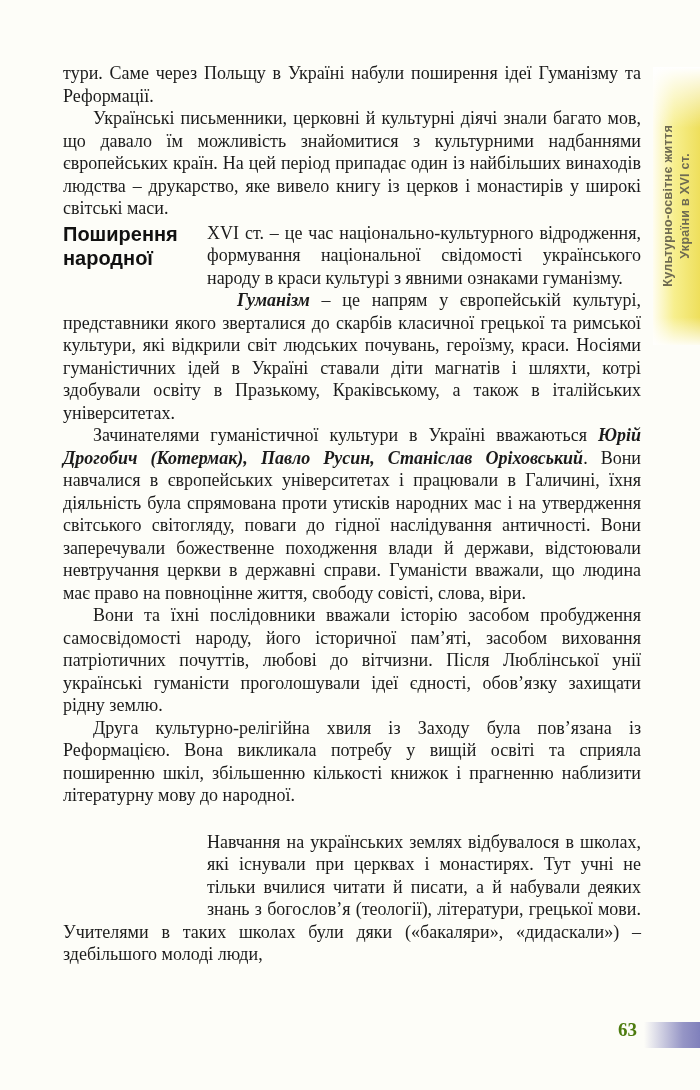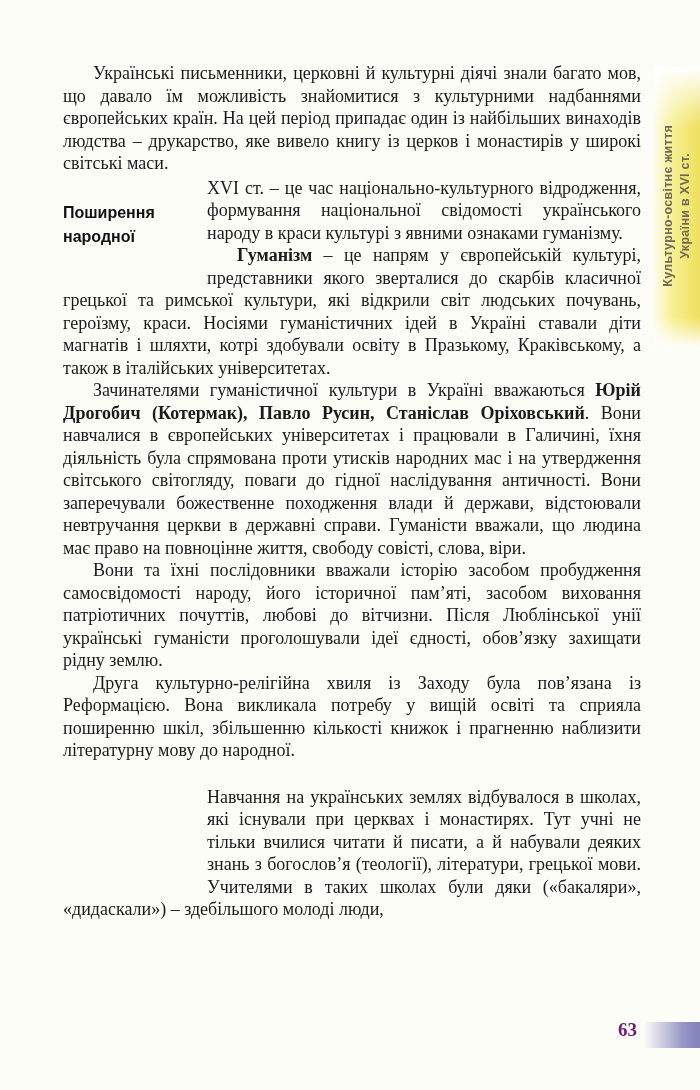--- a/index.html
+++ b/index.html
@@ -14,35 +14,34 @@
     position:absolute;
     left:63px;top:62px;
     width:578px;
     color:#1b1b1b;
     font-size:18px;
     line-height:22.5px;
     text-align:justify;
   }
   .para{margin:0;padding:0;}
   .para.indent{text-indent:30px;}
-  .bi{font-weight:bold;}
+  .bi{font-weight:bold;font-style:italic;}
   .section{margin-top:2px;}
   .section.gap{margin-top:24px;}
   .section-heading{
     float:left;
     width:144px;
     height:68px;
     font-family:"Liberation Sans", sans-serif;
     font-weight:bold;
-    font-size:16px;
+    font-size:20px;
     line-height:24px;
     text-align:left;
     text-indent:0;
     color:#111;
-    margin-top:24px;
   }
   .side-tab{
     position:absolute;
     right:0;top:67px;
     width:47px;height:278px;
     background:
       linear-gradient(to bottom, rgba(255,255,255,1) 0%, rgba(255,255,255,0) 22%, rgba(255,255,255,0) 90%, rgba(255,255,255,0.9) 100%),
       linear-gradient(to right, #fffdf0 0%, #f7ef8e 45%, #eedf5c 100%);
     display:flex;align-items:center;justify-content:center;
   }
@@ -56,36 +55,37 @@
     letter-spacing:0.3px;
     color:#6f6b52;
     text-align:center;
     white-space:nowrap;
   }
   .page-number{
     position:absolute;
     top:1019px;right:63px;
     font-size:19px;
     font-weight:600;
-    color:#701a75;
+    color:#4d7c0f;
   }
   .page-bar{
     position:absolute;
     right:0;top:1022px;
     width:56px;height:26px;
     background:linear-gradient(to right, rgba(131,131,189,0) 0%, rgba(131,131,189,0.85) 70%, #8080bb 100%);
   }
 </style>
 </head>
 <body>
 
 <div class="page">
 
   <div class="text-column">
 
+    <p class="para"><span>тури. Саме через Польщу в Україні набули поширення ідеї Гуманізму та Реформації.</span></p>
 
     <p class="para indent"><span>Українські письменники, церковні й культурні діячі знали багато мов, що давало їм можливість знайомитися з культурними надбаннями європейських країн. На цей період припадає один із найбільших винаходів людства – друкарство, яке вивело книгу із церков і монастирів у широкі світські маси.</span></p>
 
     <div class="section">
       <div class="section-heading">
         <div>Поширення</div>
         <div>народної</div>
       </div>
       <p class="para"><span>XVI ст. – це час національно-культурного відродження, формування національної свідомості українського народу в краси культурі з явними ознаками гуманізму.</span></p>
       <p class="para indent"><span class="bi">Гуманізм</span><span> – це напрям у європейській культурі, представники якого зверталися до скарбів класичної грецької та римської культури, які відкрили світ людських почувань, героїзму, краси. Носіями гуманістичних ідей в Україні ставали діти магнатів і шляхти, котрі здобували освіту в Празькому, Краківському, а також в італійських університетах.</span></p>

